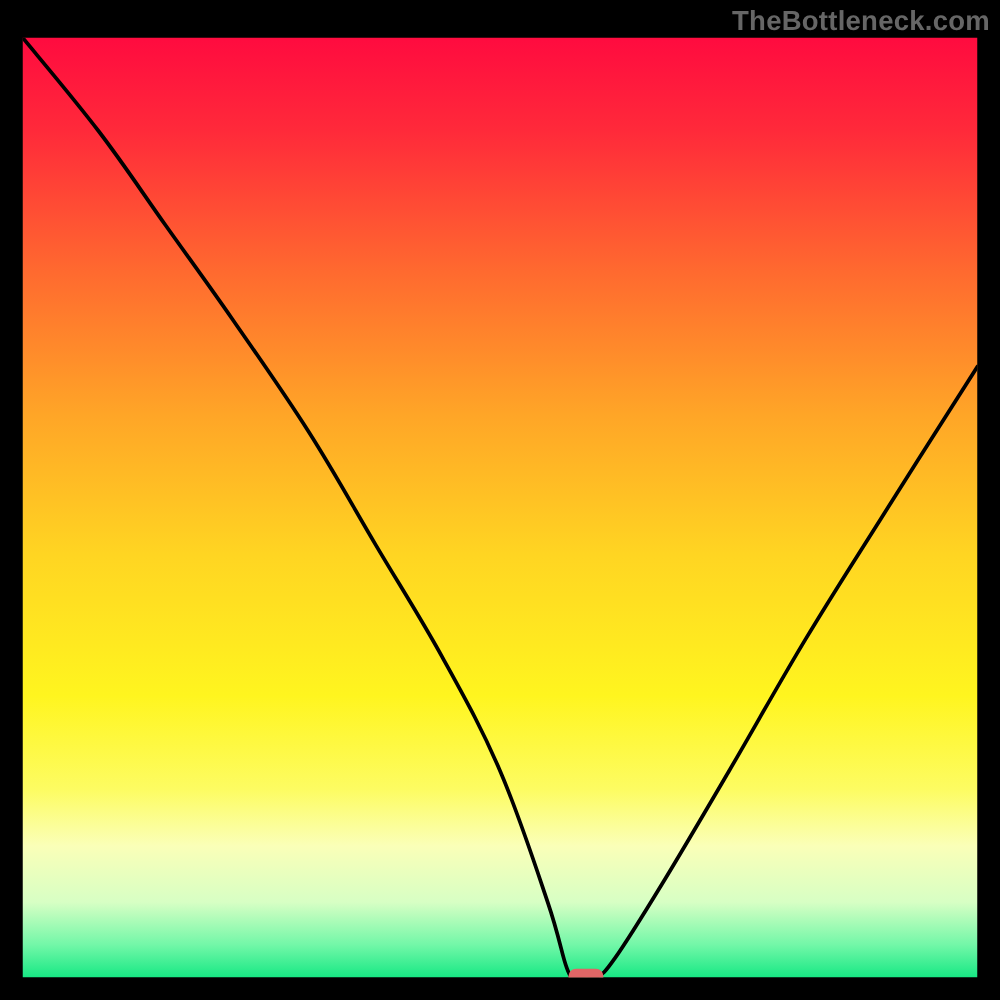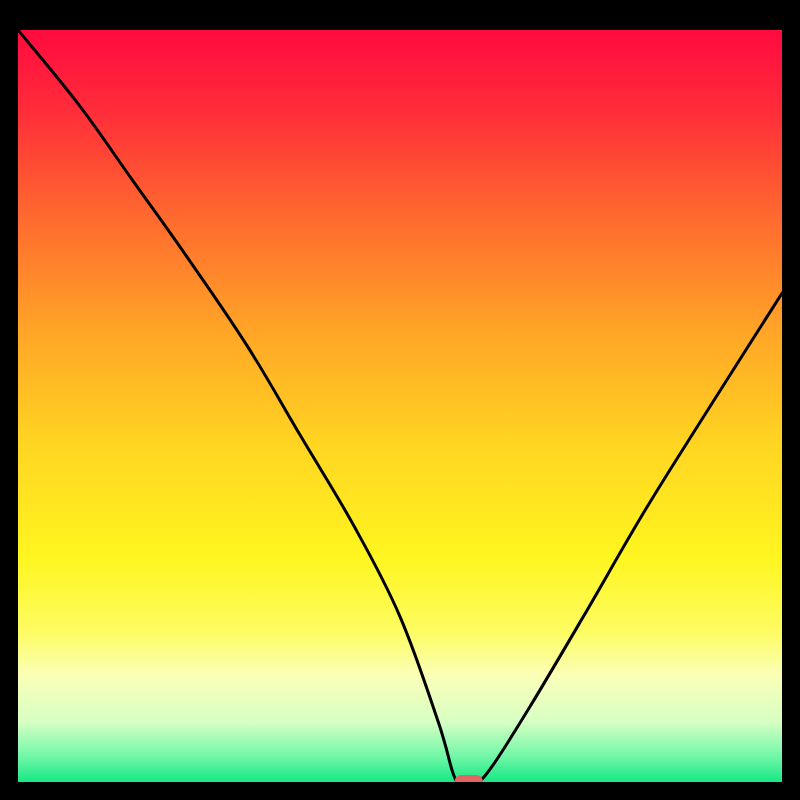--- a/index.html
+++ b/index.html
@@ -35,20 +35,21 @@
     height: 752px;
   }
   svg {
     display: block;
   }
 </style>
 </head>
 <body>
 
 <div class="frame">
+  <div class="watermark">TheBottleneck.com</div>
   <div class="plot-area">
     <svg id="chart-svg" width="764" height="752" viewBox="0 0 764 752" preserveAspectRatio="none">
       <defs>
         <linearGradient id="bg-grad" x1="0" y1="0" x2="0" y2="1">
             <stop offset="0%" stop-color="#ff0b3f"></stop>
             <stop offset="10%" stop-color="#ff2a3a"></stop>
             <stop offset="25%" stop-color="#ff6a2f"></stop>
             <stop offset="40%" stop-color="#ffa527"></stop>
             <stop offset="55.00000000000001%" stop-color="#ffd522"></stop>
             <stop offset="70%" stop-color="#fff51f"></stop>

